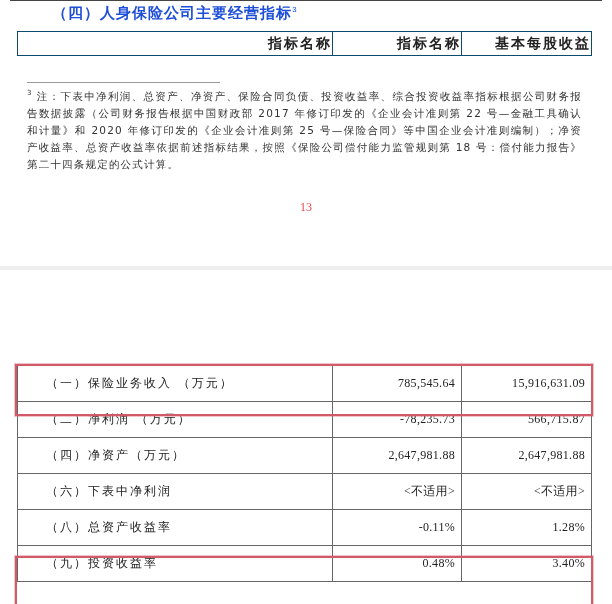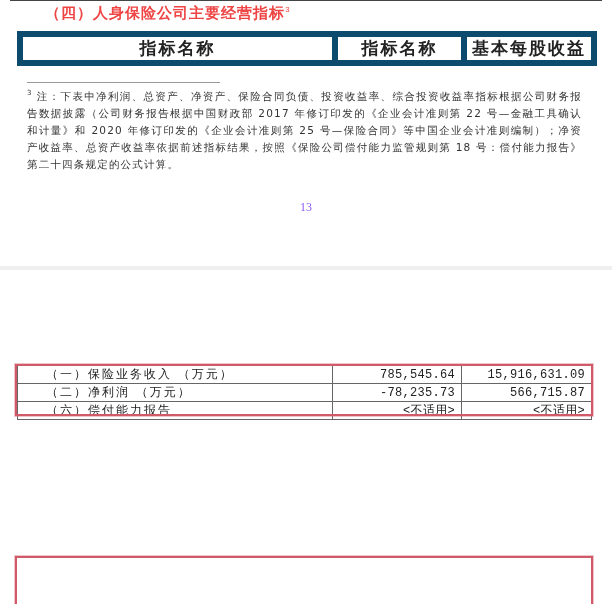--- a/index.html
+++ b/index.html
@@ -16,45 +16,45 @@
       color: #222;
     }
     .top-rule {
       position: absolute;
       left: 10px; right: 10px; top: 0;
       height: 1px;
       background: #444;
     }
     .section-title {
       position: absolute;
-      left: 45px; top: 4px;
+      left: 52px; top: 4px;
       font-size: 15px;
       font-weight: bold;
       letter-spacing: 1px;
-      color: #ef4444;
+      color: #1d4ed8;
       font-family: Liberation Mono, monospace;
     }
     .section-title sup {
       font-size: 8px;
       font-weight: normal;
       vertical-align: super;
     }
     .hdr-table {
       position: absolute;
       left: 17px; top: 31px;
       width: 574px;
       border-collapse: collapse;
       table-layout: fixed;
     }
     .hdr-table td {
-      border: 6px solid #0c4a6e;
+      border: 1px solid #0c4a6e;
       height: 23px;
       padding: 0;
-      text-align: center;
-      font-size: 17px;
+      text-align: right;
+      font-size: 14px;
       font-weight: bold;
       letter-spacing: 2px;
       font-family: "DejaVu Sans", sans-serif;
       color: #222;
     }
     .fn-rule {
       position: absolute;
       left: 27px; top: 82px;
       width: 193px; height: 1px;
       background: #999;
@@ -69,52 +69,52 @@
       font-family: "DejaVu Sans", sans-serif;
       letter-spacing: 1.2px;
       text-align: justify;
     }
     .footnote sup { font-size: 7px; margin-right: 4px; }
     .page-number {
       position: absolute;
       left: 0; right: 0; top: 200px;
       text-align: center;
       font-size: 12px;
-      color: #8b5cf6;
+      color: #ef4444;
       font-family: "Liberation Serif", serif;
     }
     .page-gap {
       position: absolute;
       left: 0; right: 0; top: 266px;
       height: 4px;
       background: #efefef;
     }
     .data-table {
       position: absolute;
       left: 17px; top: 366px;
       width: 574px;
       border-collapse: collapse;
       table-layout: fixed;
     }
     .data-table td {
       border: 1px solid #666;
-      height: 17px;
+      height: 35px;
       padding: 0 6px;
       font-size: 12px;
       color: #222;
       font-family: "DejaVu Sans", sans-serif;
       white-space: nowrap;
     }
     .data-table td.name {
       padding-left: 28px;
       letter-spacing: 2px;
     }
     .data-table td.num {
       text-align: right;
-      font-family: Liberation Mono, monospace;
+      font-family: Liberation Serif, serif;
       font-size: 12px;
       letter-spacing: 0.3px;
     }
     .data-table tr:first-child td { border-top: none; }
     .hl-box {
       position: absolute;
       border: 2px solid #d05a68;
       box-shadow: 0 0 0 1px rgba(208,90,104,0.35);
       pointer-events: none;
     }
@@ -159,21 +159,36 @@
       <td class="name">（一）保险业务收入 （万元）</td>
       <td class="num">785,545.64</td>
       <td class="num">15,916,631.09</td>
     </tr>
     <tr>
       <td class="name">（二）净利润 （万元）</td>
       <td class="num">-78,235.73</td>
       <td class="num">566,715.87</td>
     </tr>
     <tr>
-      <td class="name">（六）偿付能力报告</td>
+      <td class="name">（四）净资产（万元）</td>
+      <td class="num">2,647,981.88</td>
+      <td class="num">2,647,981.88</td>
+    </tr>
+    <tr>
+      <td class="name">（六）下表中净利润</td>
       <td class="num">&lt;不适用&gt;</td>
       <td class="num">&lt;不适用&gt;</td>
+    </tr>
+    <tr>
+      <td class="name">（八）总资产收益率</td>
+      <td class="num">-0.11%</td>
+      <td class="num">1.28%</td>
+    </tr>
+    <tr>
+      <td class="name">（九）投资收益率</td>
+      <td class="num">0.48%</td>
+      <td class="num">3.40%</td>
     </tr>
   </tbody>
 </table>
 
 <div class="hl-box" style="left: 15px; top: 364px; width: 574px; height: 48px; border-color: rgb(208, 90, 104);"></div>
 <div class="hl-box" style="left: 15px; top: 556px; width: 574px; height: 46px; border-color: rgb(208, 90, 104);"></div>
 
 </body></html>

